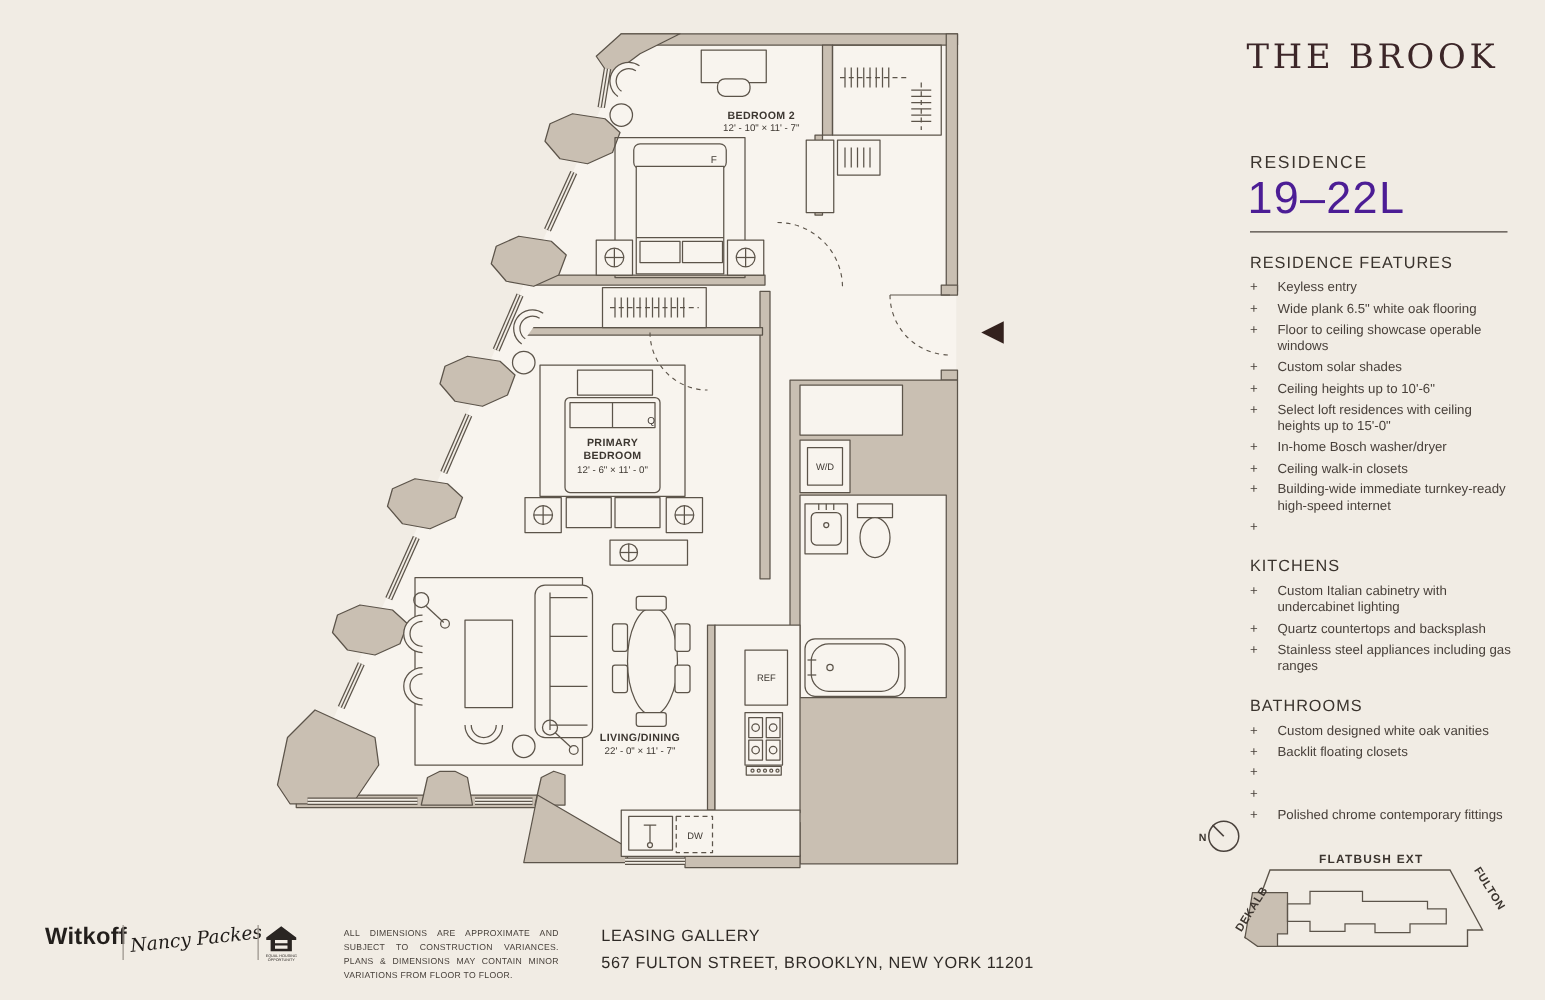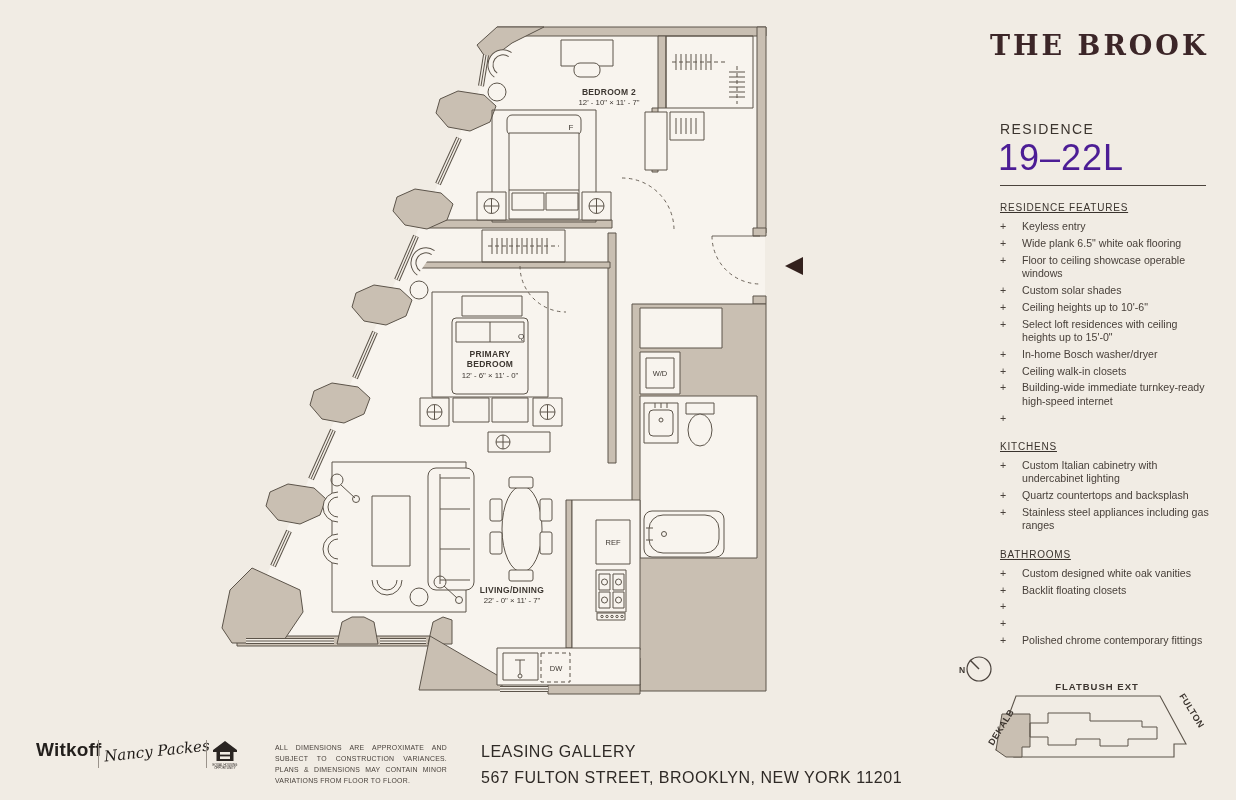--- a/index.html
+++ b/index.html
@@ -1,38 +1,38 @@
 <!DOCTYPE html>
 <html><head>
 <meta charset="utf-8">
 <style>
   html,body{margin:0;padding:0;}
   body{width:1236px;height:800px;background:#f1ece4;font-family:"Liberation Sans",sans-serif;color:#3c352f;position:relative;overflow:hidden;}
   .abs{position:absolute;}
   
   .brand-title{left:990px;top:30px;width:216px;text-align:center;
     font-family:"DejaVu Serif",serif;font-size:27px;letter-spacing:3px;
-    color:#3c2628;font-weight:700;white-space:nowrap;}
+    color:#3c2628;font-weight:400;white-space:nowrap;}
   .residence-label{left:1000px;top:121px;font-size:14px;letter-spacing:1.4px;color:#3b342e;}
   .residence-number{left:998px;top:137px;font-size:36px;letter-spacing:1px;color:#4c1d95;}
   .rule{left:1000px;top:185px;width:206px;height:0;border-top:1px solid #4b433c;}
   .features{left:1000px;top:202px;width:214px;}
-  .feat-heading{font-size:10px;letter-spacing:0.8px;color:#3a332d;margin:16px 0 7px 0;font-weight:400;text-decoration:underline;}
+  .feat-heading{font-size:13px;letter-spacing:0.8px;color:#3a332d;margin:16px 0 7px 0;font-weight:400;}
   .feat-heading.first{margin-top:0;}
   ul.feat-list{list-style:none;margin:0;padding:0;}
   ul.feat-list li{display:flex;font-size:10.6px;line-height:1.26;color:#48403a;margin:0 0 3.5px 0;}
   ul.feat-list li .plus{width:13px;flex:0 0 13px;margin-right:9px;}
   
   .witkoff{left:36px;top:739px;font-size:19px;font-weight:bold;color:#231f1c;letter-spacing:0.2px;}
   .vdiv{width:1px;height:28px;background:#9a938b;top:740px;}
   .signature{left:104px;top:742px;font-family:"DejaVu Serif",serif;font-style:italic;
     font-size:15px;color:#1f1b18;transform:rotate(-6deg);white-space:nowrap;}
   .disclaimer{left:275px;top:742px;width:172px;font-size:6.9px;line-height:1.6;
     letter-spacing:0.25px;color:#48413b;text-align:justify;}
-  .leasing{left:481px;top:739px;font-size:16px;letter-spacing:0.5px;line-height:1.6;color:#2f2a26;}
+  .leasing{left:481px;top:739px;font-size:13px;letter-spacing:0.5px;line-height:1.6;color:#2f2a26;}
   svg text{font-family:"Liberation Sans",sans-serif;}
 </style>
 </head>
 <body>
 
 <div class="abs brand-title">THE BROOK</div>
 <div class="abs residence-label">RESIDENCE</div>
 <div class="abs residence-number">19–22L</div>
 <div class="abs rule"></div>
 

